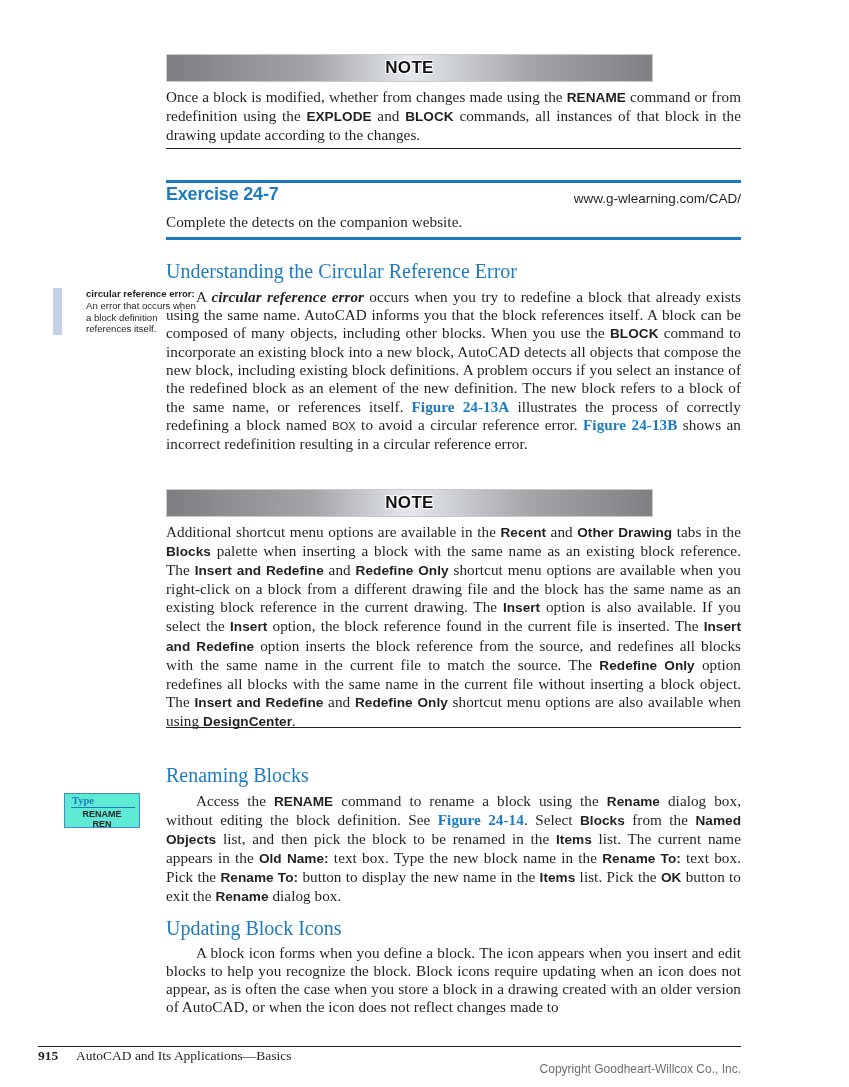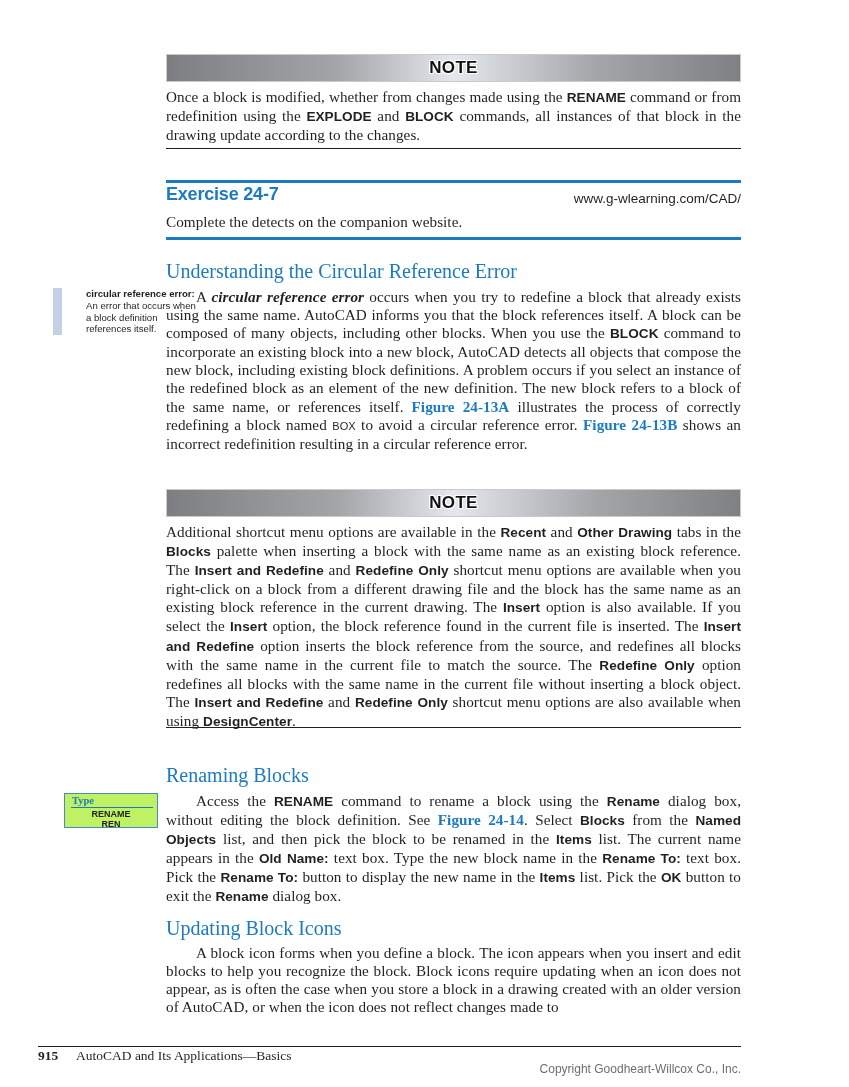--- a/index.html
+++ b/index.html
@@ -4,41 +4,41 @@
 <style>
   html, body { margin: 0; padding: 0; background: #ffffff; }
   body { width: 849px; height: 1087px; position: relative; overflow: hidden;
          font-family: "Liberation Serif", "DejaVu Serif", serif; color: #231f20; }
   .col { position: absolute; left: 166px; width: 575px; }
   .p { font-size: 15.2px; line-height: 18.1px; text-align: justify; margin: 0; letter-spacing: 0.05px; }
   .p.indent { text-indent: 30px; }
   .b { font-family: "Liberation Sans", "DejaVu Sans", sans-serif; font-weight: bold; font-size: 13.6px; }
   .sans { font-family: "Liberation Sans", "DejaVu Sans", sans-serif; font-size: 11px; }
   .fig { color: #1c7bc0; font-weight: bold; }
-  .note-bar { position: absolute; left: 166px; width: 575px; height: 28px;
+  .note-bar { position: absolute; left: 166px; width: 487px; height: 28px;
               background: linear-gradient(to right, #7d7e82 0%, #a3a5a9 30%, #e4e7ec 50%, #a3a5a9 75%, #7f8084 100%);
               border: 1px solid #c9cacc; box-sizing: border-box;
               display: flex; align-items: center; justify-content: center; }
   .note-title { font-family: "Liberation Sans", "DejaVu Sans", sans-serif; font-weight: bold; font-size: 17px;
                 color: #111; letter-spacing: 0.3px;
                 text-shadow: -1px -1px 0 #fff, 1px -1px 0 #fff, -1px 1px 0 #fff, 1px 1px 0 #fff, 0 0 2px #fff; }
   .rule-black { position: absolute; left: 166px; width: 575px; height: 0; border-top: 1.5px solid #231f20; }
   .rule-blue { position: absolute; left: 166px; width: 575px; height: 0; border-top: 3px solid #1c7bc0; }
   .ex-title { position: absolute; left: 166px; top: 184px; font-family: "Liberation Sans", "DejaVu Sans", sans-serif;
               font-weight: bold; font-size: 18px; color: #1c7bc0; letter-spacing: -0.2px; }
   .ex-url { position: absolute; right: 108px; top: 191px; font-family: "Liberation Sans", "DejaVu Sans", sans-serif;
             font-size: 13.5px; color: #231f20; }
   .h2 { position: absolute; left: 166px; font-family: "Liberation Serif", "DejaVu Serif", serif; font-weight: normal;
         font-size: 20px; color: #1c7bc0; margin: 0; text-align: center; }
   .margin-term { position: absolute; left: 53px; top: 288px; width: 110px; padding-left: 24px;
                  border-left: 9px solid #c4cfe8; font-family: "Liberation Sans", "DejaVu Sans", sans-serif;
                  font-size: 9.6px; line-height: 11.8px; color: #231f20; }
   .margin-term .term { font-weight: bold; }
-  .type-box { position: absolute; left: 64px; top: 793px; width: 94px; height: 35px; box-sizing: border-box;
-              background: #bef264; border: 1px solid #4a89c8; font-family: "Liberation Sans", "DejaVu Sans", sans-serif; }
+  .type-box { position: absolute; left: 64px; top: 793px; width: 76px; height: 35px; box-sizing: border-box;
+              background: #5eead4; border: 1px solid #4a89c8; font-family: "Liberation Sans", "DejaVu Sans", sans-serif; }
   .type-box .lbl { font-family: "Liberation Serif", "DejaVu Serif", serif; font-weight: bold; color: #1c7bc0;
                    font-size: 10.5px; padding: 1px 0 0 7px; line-height: 11px; }
   .type-box .sep { margin: 1px 4px 1px 6px; border-top: 1.5px solid #1c7bc0; }
   .type-box .cmd { text-align: center; font-weight: bold; font-size: 9px; line-height: 10px; color: #231f20; }
   .footer { position: absolute; left: 38px; top: 1046px; width: 703px; border-top: 1px solid #231f20; }
   .footer .pg { position: absolute; left: 0; top: 1px; font-family: "Liberation Serif", serif; font-weight: bold; font-size: 13.5px; }
   .footer .book { position: absolute; left: 38px; top: 1px; font-family: "Liberation Serif", serif; font-size: 13.5px; }
   .footer .copy { position: absolute; right: 0; top: 15px; font-family: Liberation Sans, sans-serif; font-size: 12px; color: #6d6e71; }
 </style>
 </head>

